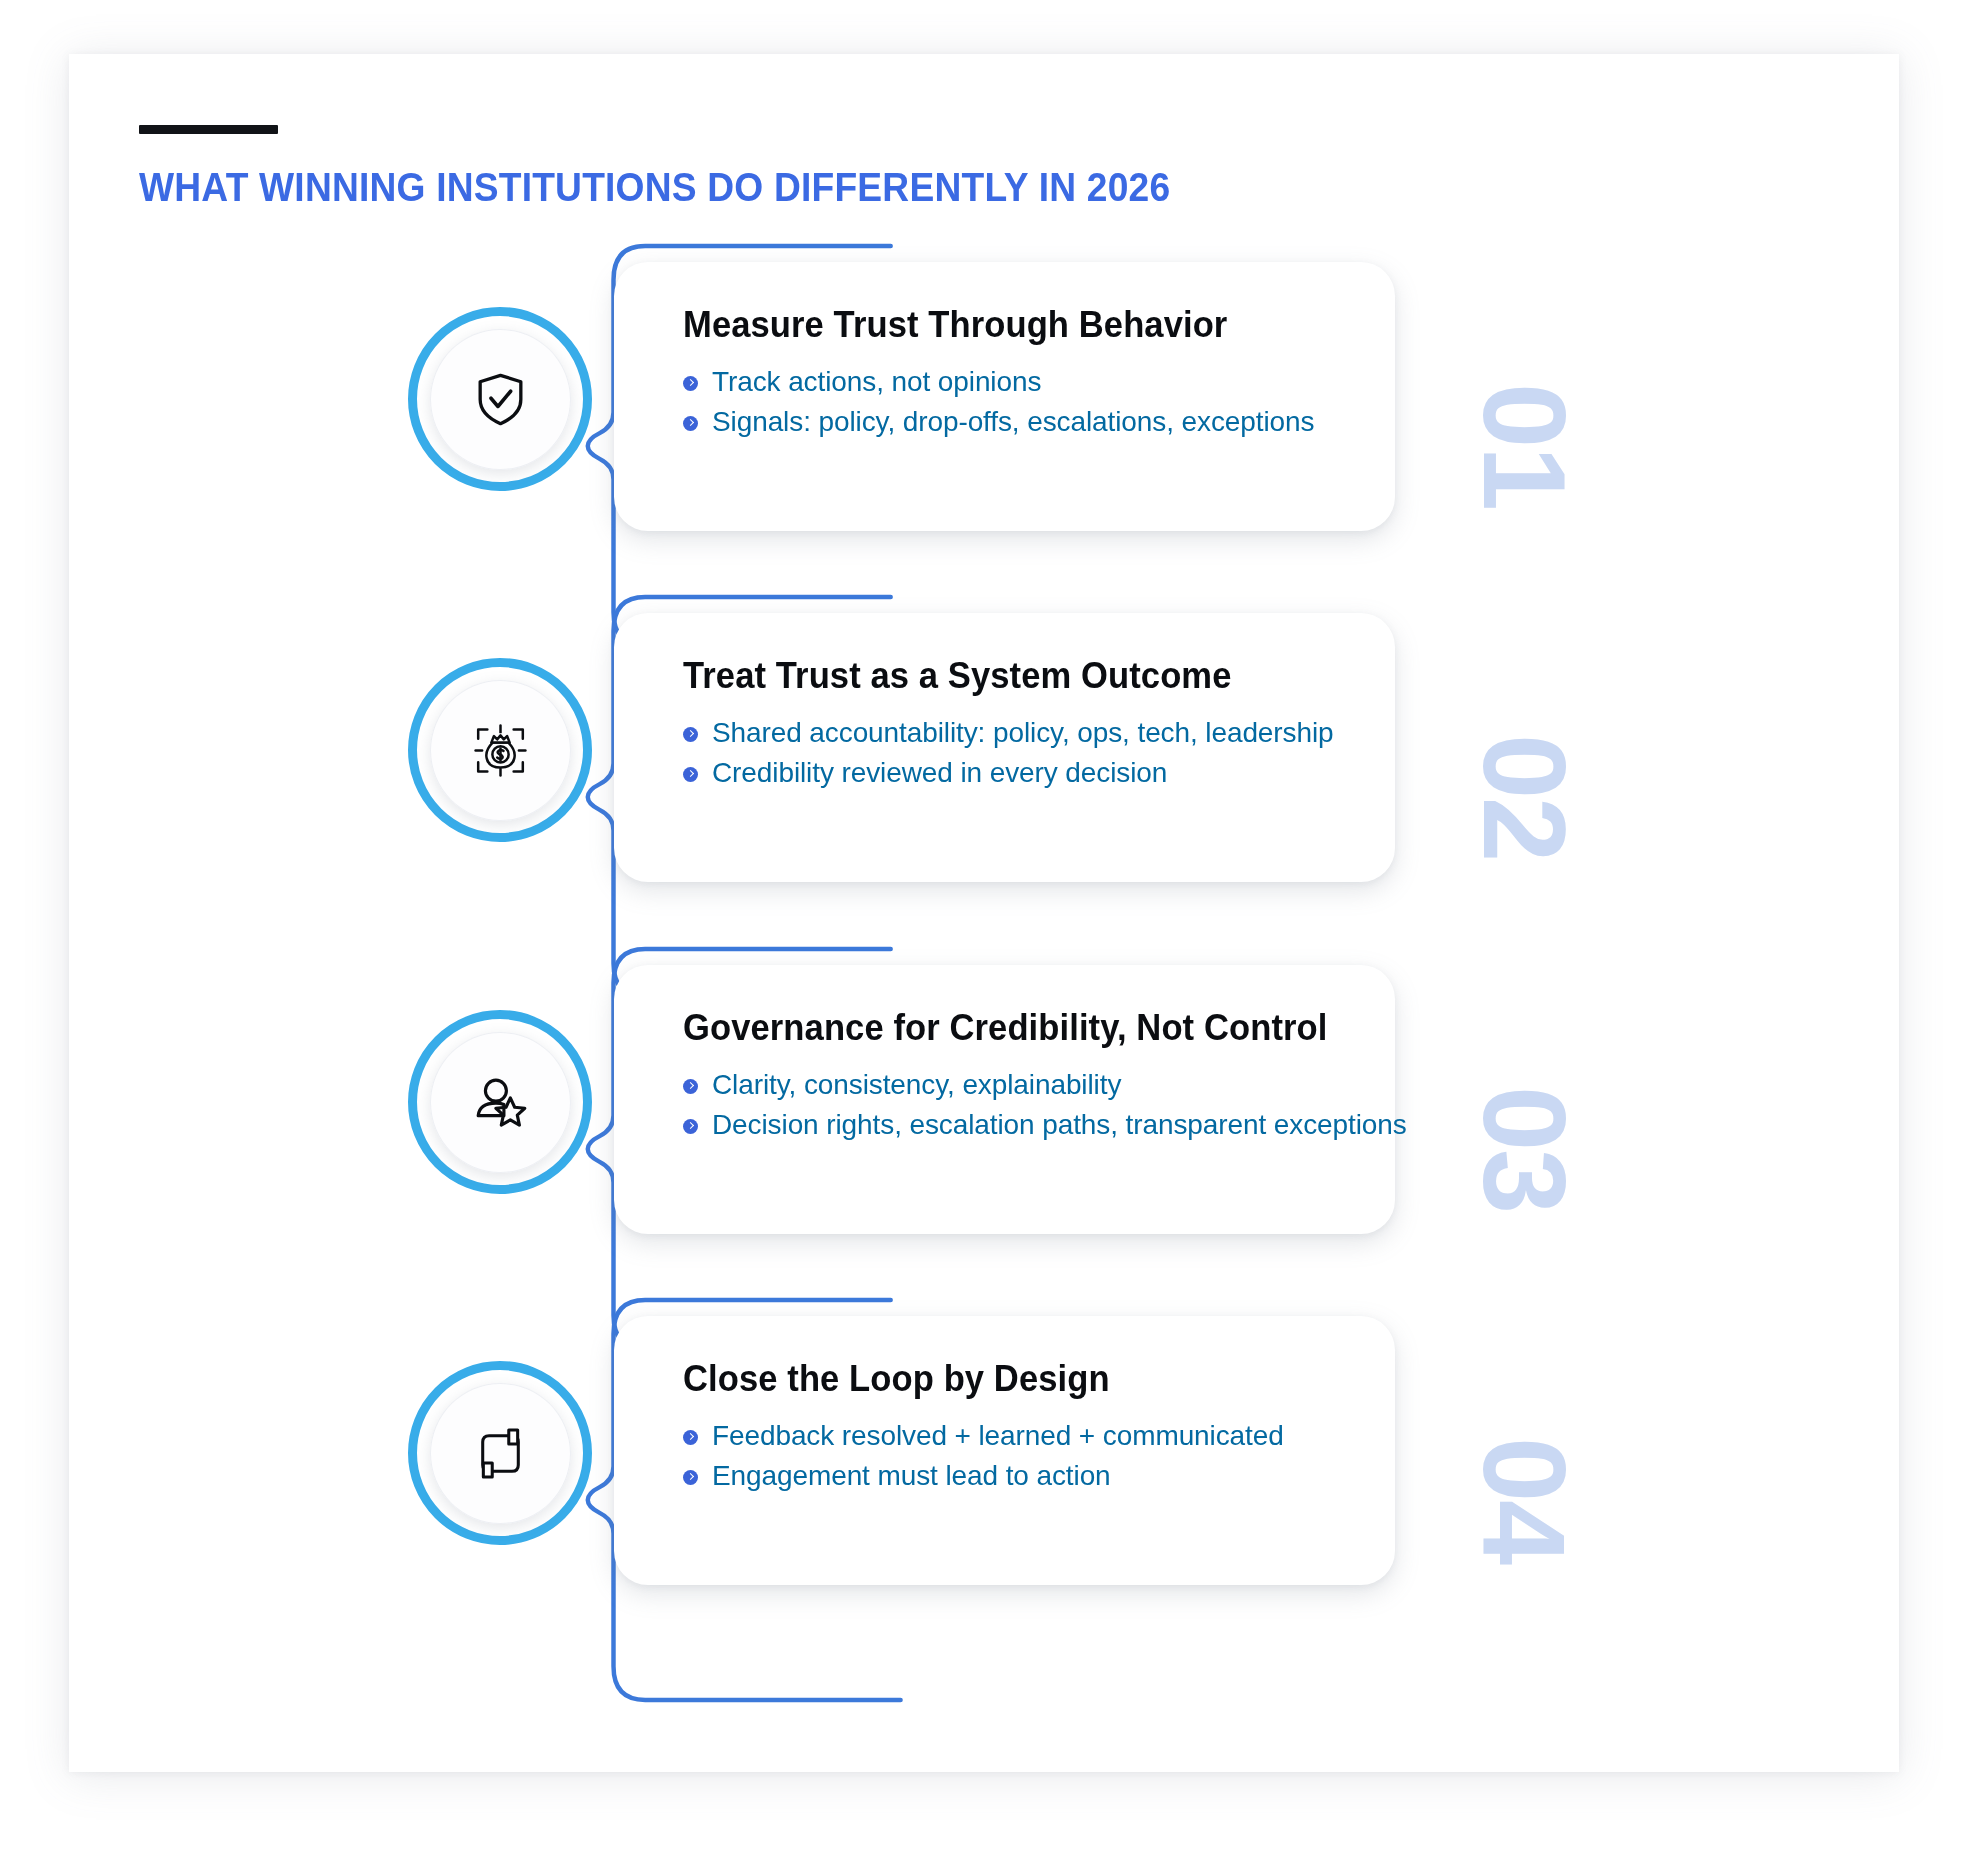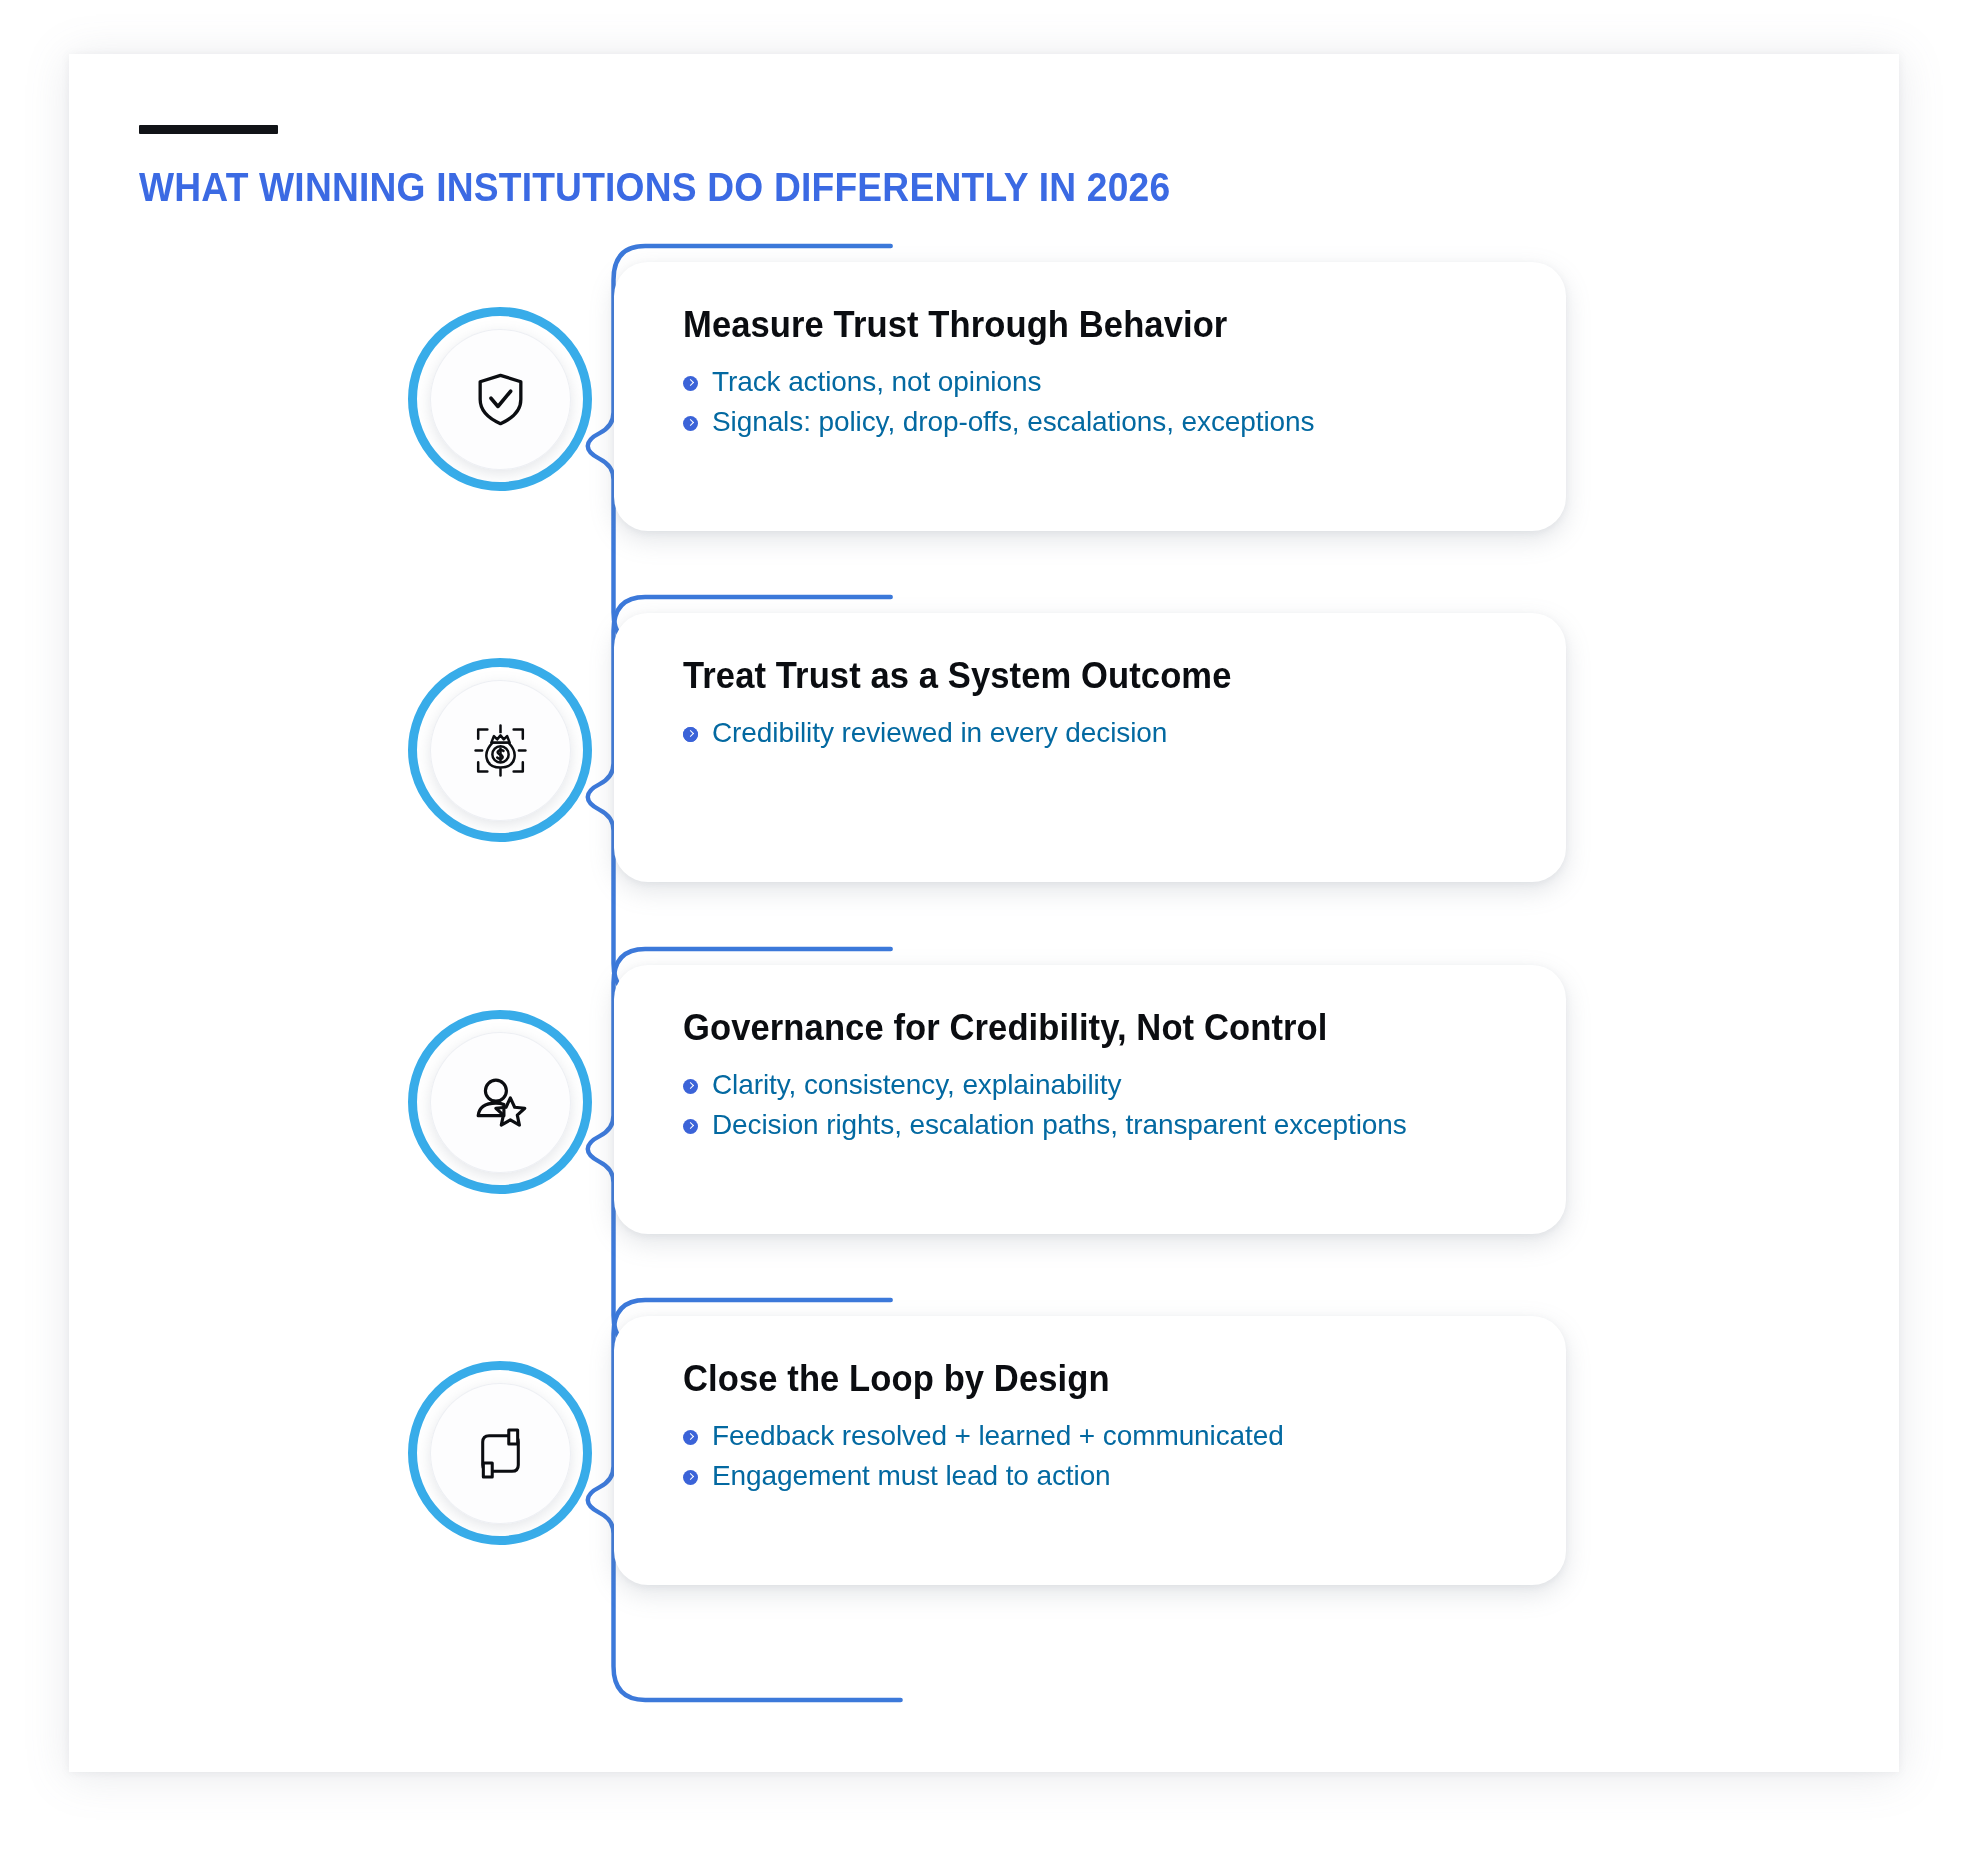--- a/index.html
+++ b/index.html
@@ -99,21 +99,21 @@
     transform: rotate(90deg);
     transform-origin: center center;
     user-select: none;
   }
 
   
   .card {
     position: absolute;
     left: 614px;
     top: -35px;
-    width: 952px;
+    width: 781px;
     height: 269px;
     background: #ffffff;
     border-radius: 34px;
     box-shadow: 0 9px 26px rgba(120,128,145,0.20),
                 0 2px 7px rgba(120,128,145,0.10);
   }
   .card-inner {
     position: absolute;
     left: 69px;
     top: 42px;
@@ -246,21 +246,21 @@
 
     <svg class="connector" viewBox="0 0 400 420">
       <path d="M 330 8 L 82 8 Q 50 8 50 42 L 50 176 Q 50 190 36 197 Q 24 203 24 210 Q 24 217 36 223 Q 50 230 50 244 L 50 378 Q 50 412 82 412 L 340 412" fill="none" stroke="#3c79da" stroke-width="4.5" stroke-linecap="round"></path>
     </svg>
 
     <div class="card">
       <div class="card-inner">
         <div class="card-title">Treat Trust as a System Outcome</div>
         <ul class="bullets">
           <li>
-            <span class="dot"></span><span class="b-strong"></span>
+            <span class="dot"></span><span class="b-strong"></span><span>Shared accountability: policy, ops, tech, leadership</span>
           </li>
           <li>
             <span class="dot"></span><span class="b-strong"></span><span>Credibility reviewed in every decision</span>
           </li>
         </ul>
       </div>
     </div>
 
     <div class="badge">
       <div class="badge-ring"></div>

